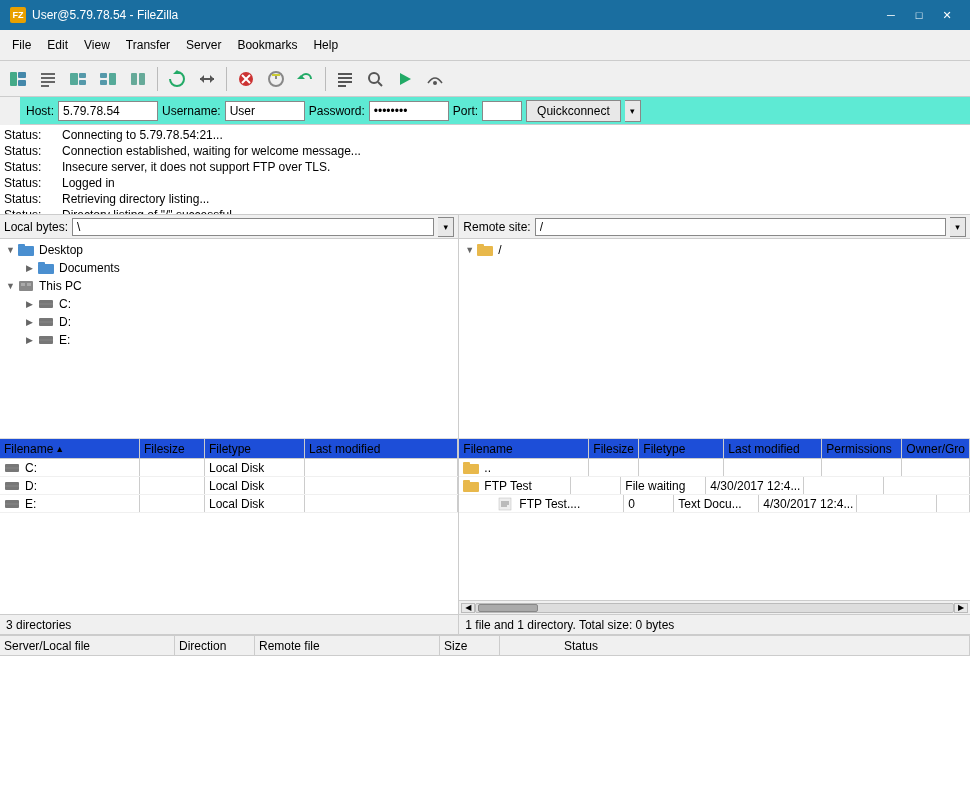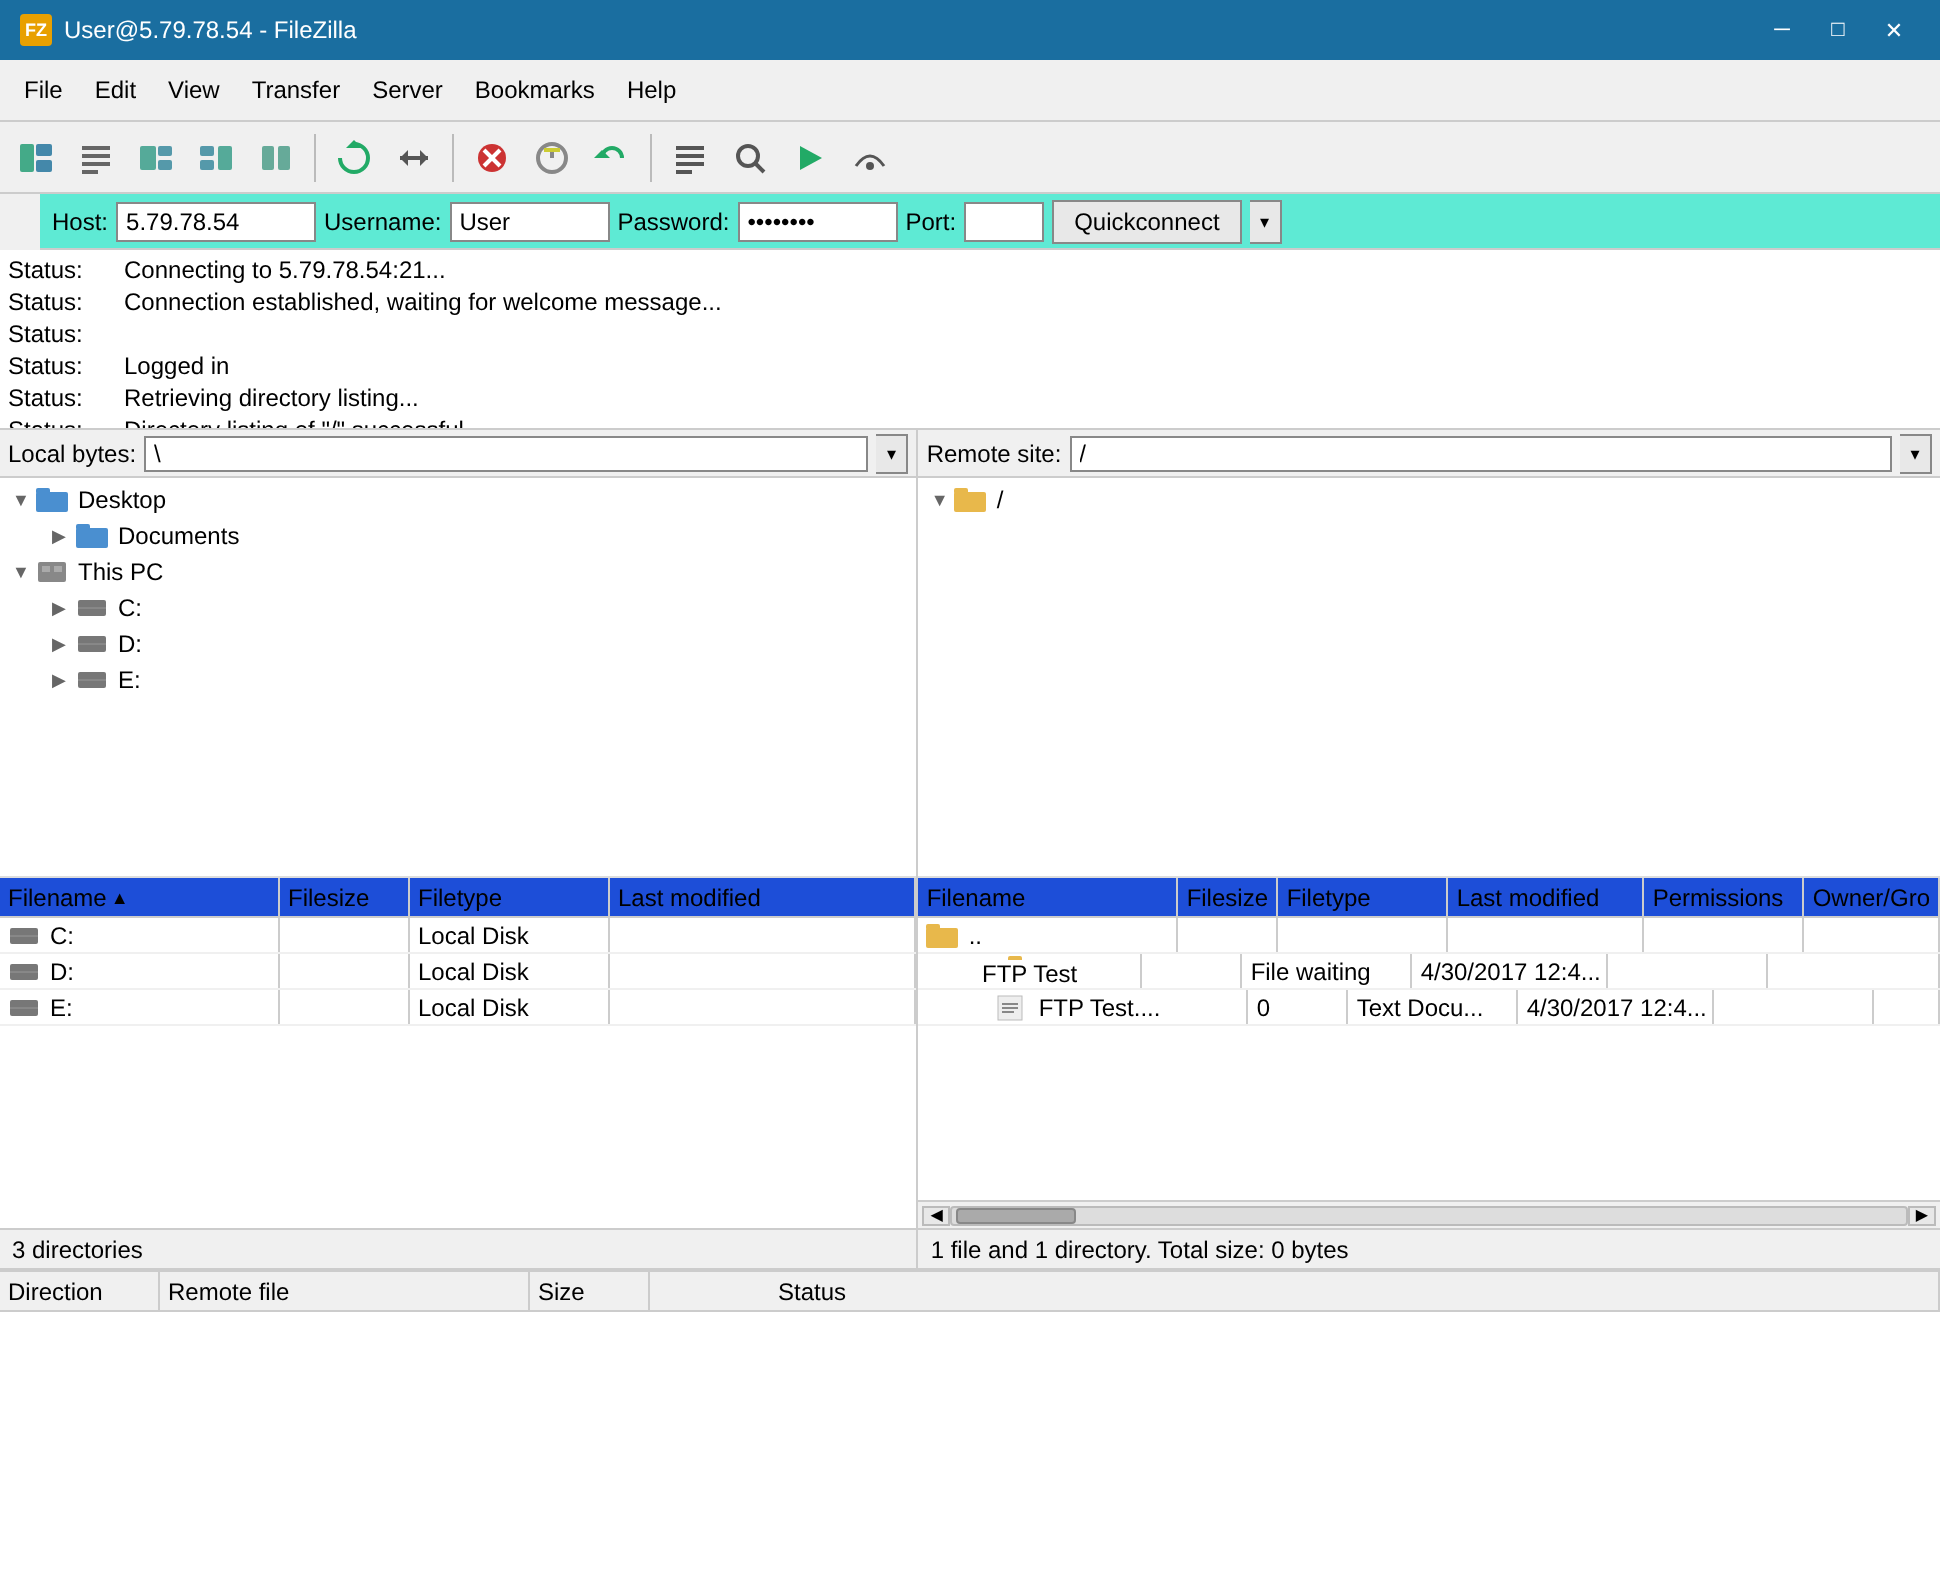--- a/index.html
+++ b/index.html
@@ -221,20 +221,21 @@
   <div class="status-line">
     <span class="status-label">Status:</span>
     <span class="status-msg">Connecting to 5.79.78.54:21...</span>
   </div>
   <div class="status-line">
     <span class="status-label">Status:</span>
     <span class="status-msg">Connection established, waiting for welcome message...</span>
   </div>
   <div class="status-line">
     <span class="status-label">Status:</span>
+    <span class="status-msg">Insecure server, it does not support FTP over TLS.</span>
   </div>
   <div class="status-line">
     <span class="status-label">Status:</span>
     <span class="status-msg">Logged in</span>
   </div>
   <div class="status-line">
     <span class="status-label">Status:</span>
     <span class="status-msg">Retrieving directory listing...</span>
   </div>
   <div class="status-line">
@@ -393,21 +394,21 @@
           <span>..</span>
         </div>
         <div class="file-col" style="width:50px;"></div>
         <div class="file-col" style="width:85px;"></div>
         <div class="file-col" style="width:98px;"></div>
         <div class="file-col" style="width:80px;"></div>
         <div class="file-col" style="flex:1;"></div>
       </div>
 
       <div class="file-row">
-        <div class="file-col" style="width:112px;flex-direction:column;">
+        <div class="file-col" style="width:112px;">
           <svg width="18" height="14" style="margin-right:3px;">
               <rect x="0" y="3" width="16" height="10" fill="#e8b84b" rx="1"></rect>
               <rect x="0" y="1" width="7" height="3" fill="#e8b84b" rx="1"></rect>
             </svg>
           <span>FTP Test</span>
         </div>
         <div class="file-col" style="width:50px;"></div>
         <div class="file-col" style="width:85px;">File waiting</div>
         <div class="file-col" style="width:98px;">4/30/2017 12:4...</div>
         <div class="file-col" style="width:80px;"></div>
@@ -440,20 +441,21 @@
       <div class="hscroll-btn">▶</div>
     </div>
     <div class="panel-status">
       <span>1 file and 1 directory. Total size: 0 bytes</span>
     </div>
   </div>
 </div>
 
 <div id="queue-panel">
   <div id="queue-header">
+    <div class="queue-col" style="width:175px;">Server/Local file</div>
     <div class="queue-col" style="width:80px;">Direction</div>
     <div class="queue-col" style="width:185px;">Remote file</div>
     <div class="queue-col" style="width:60px;">Size</div>
     <div class="queue-col" style="width:60px;margin-top:48px;">Priority</div>
     <div class="queue-col" style="flex:1;">Status</div>
   </div>
   <div id="queue-content"></div>
 </div>
 
 <div id="bottom-tabs">

